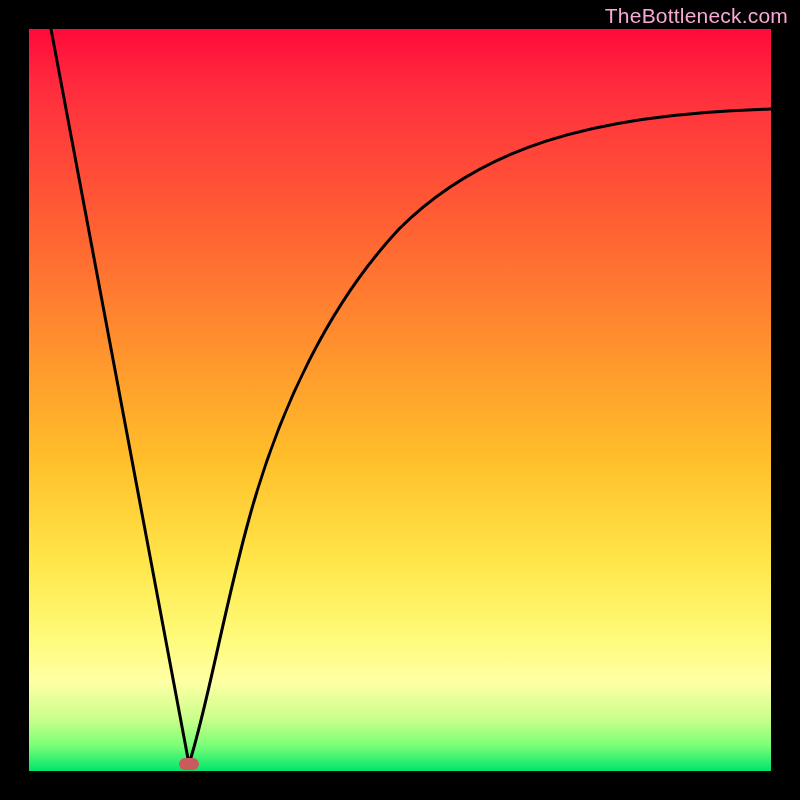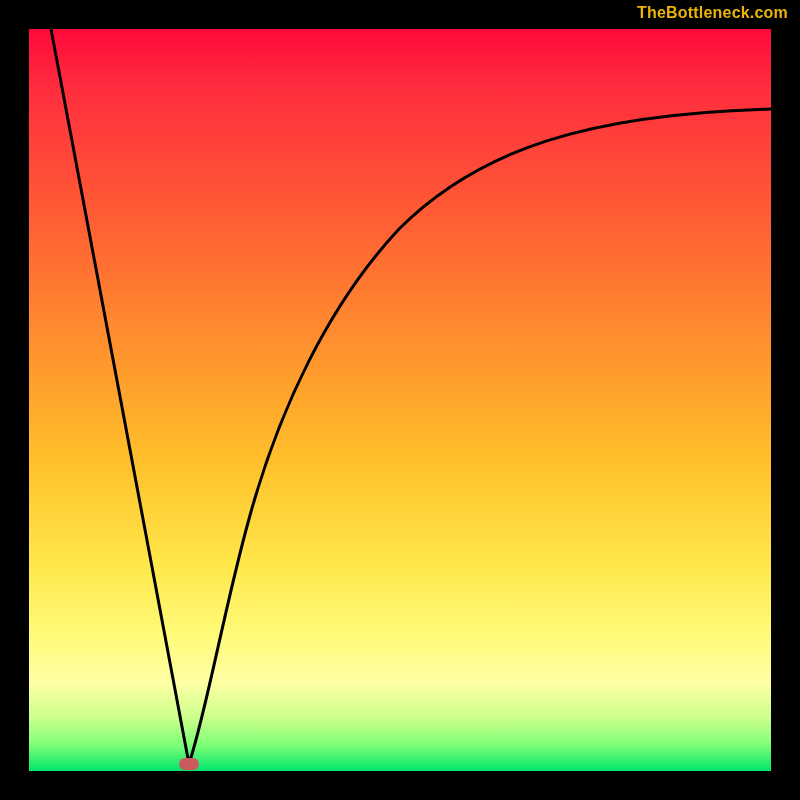--- a/index.html
+++ b/index.html
@@ -51,23 +51,23 @@
     position: absolute;
     width: 20px;
     height: 12px;
     background: #cb5a5f;
     border-radius: 6px;
   }
   .watermark {
     position: absolute;
     top: 4px;
     right: 12px;
-    color: #eab308;
-    font-size: 16px;
-    font-weight: 700;
+    color: #f9a8d4;
+    font-size: 21px;
+    font-weight: 400;
     letter-spacing: 0.2px;
     user-select: none;
   }
 </style>
 </head>
 <body>
 
 <div class="chart-wrap">
 
   <div class="watermark">TheBottleneck.com</div>

